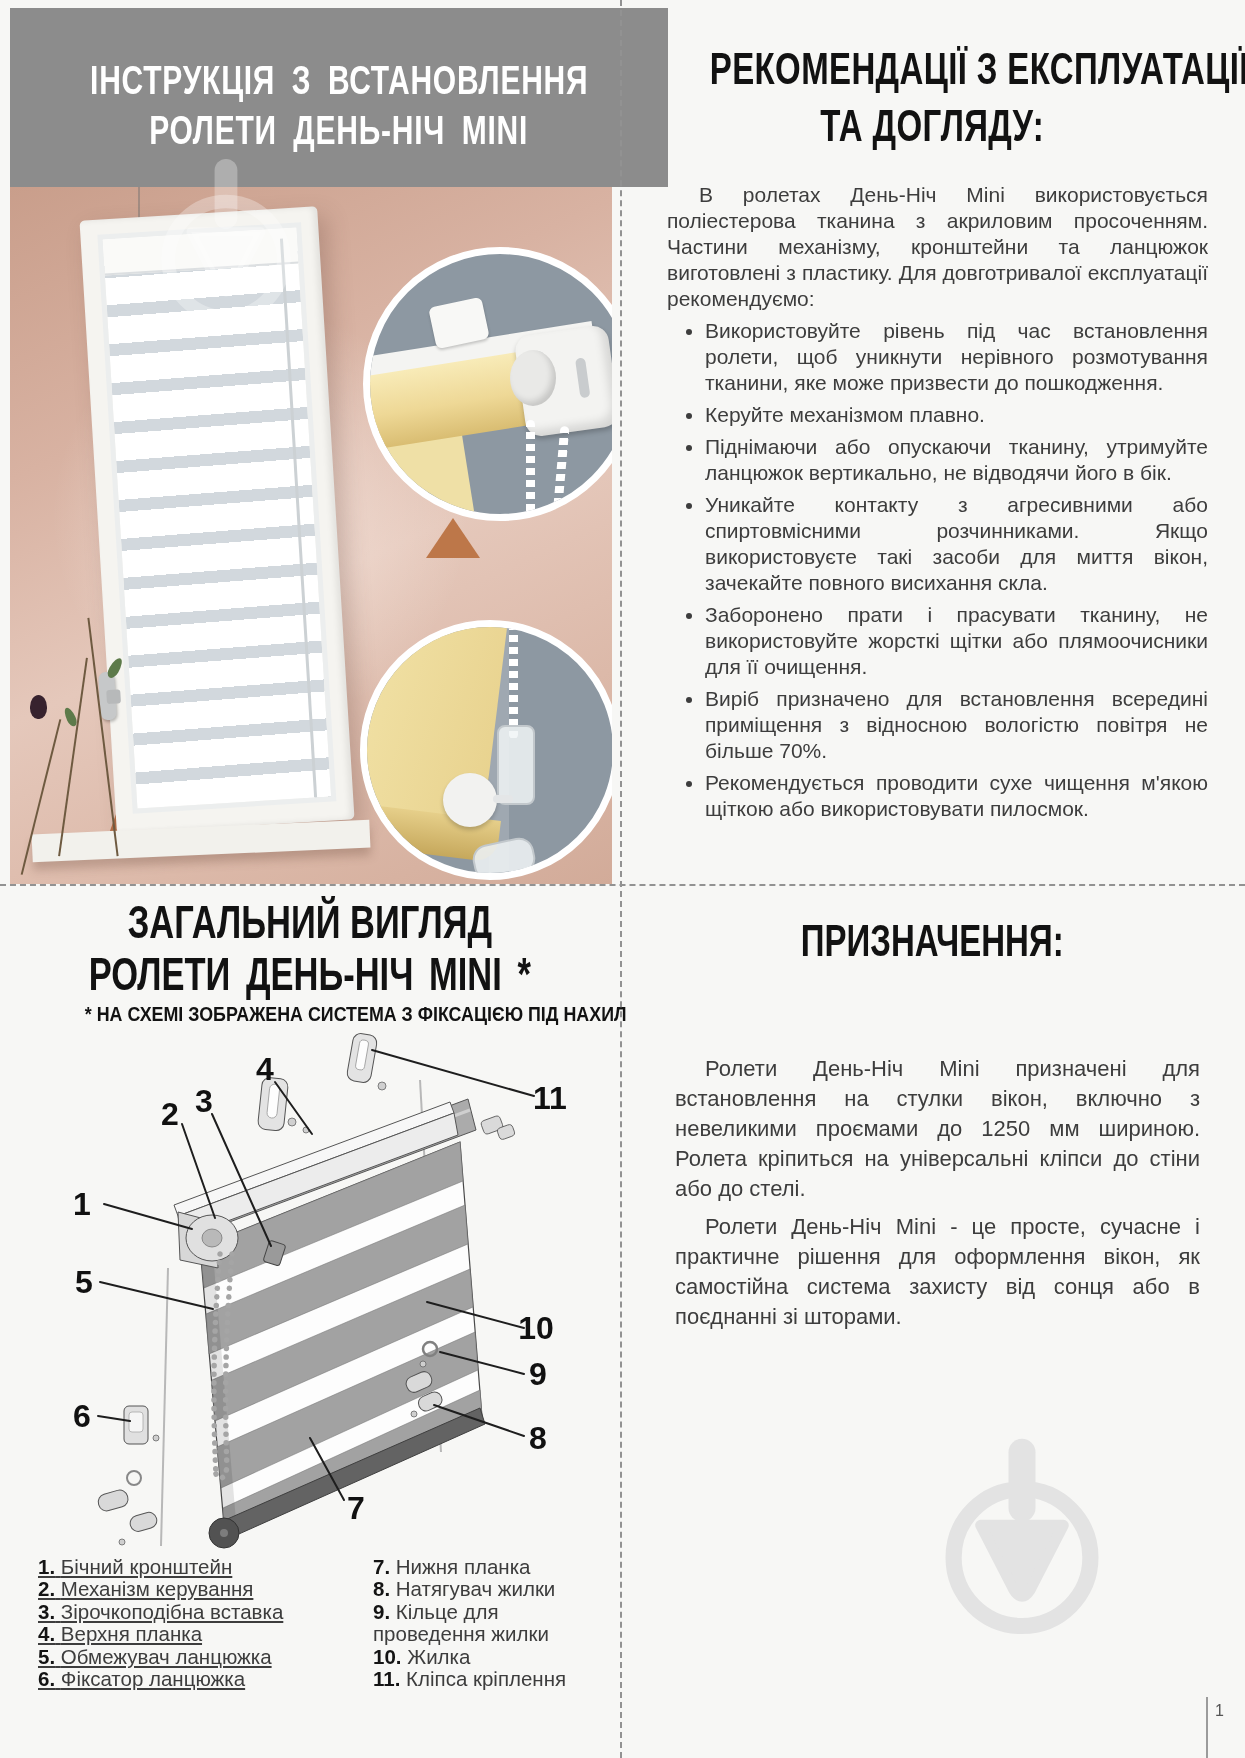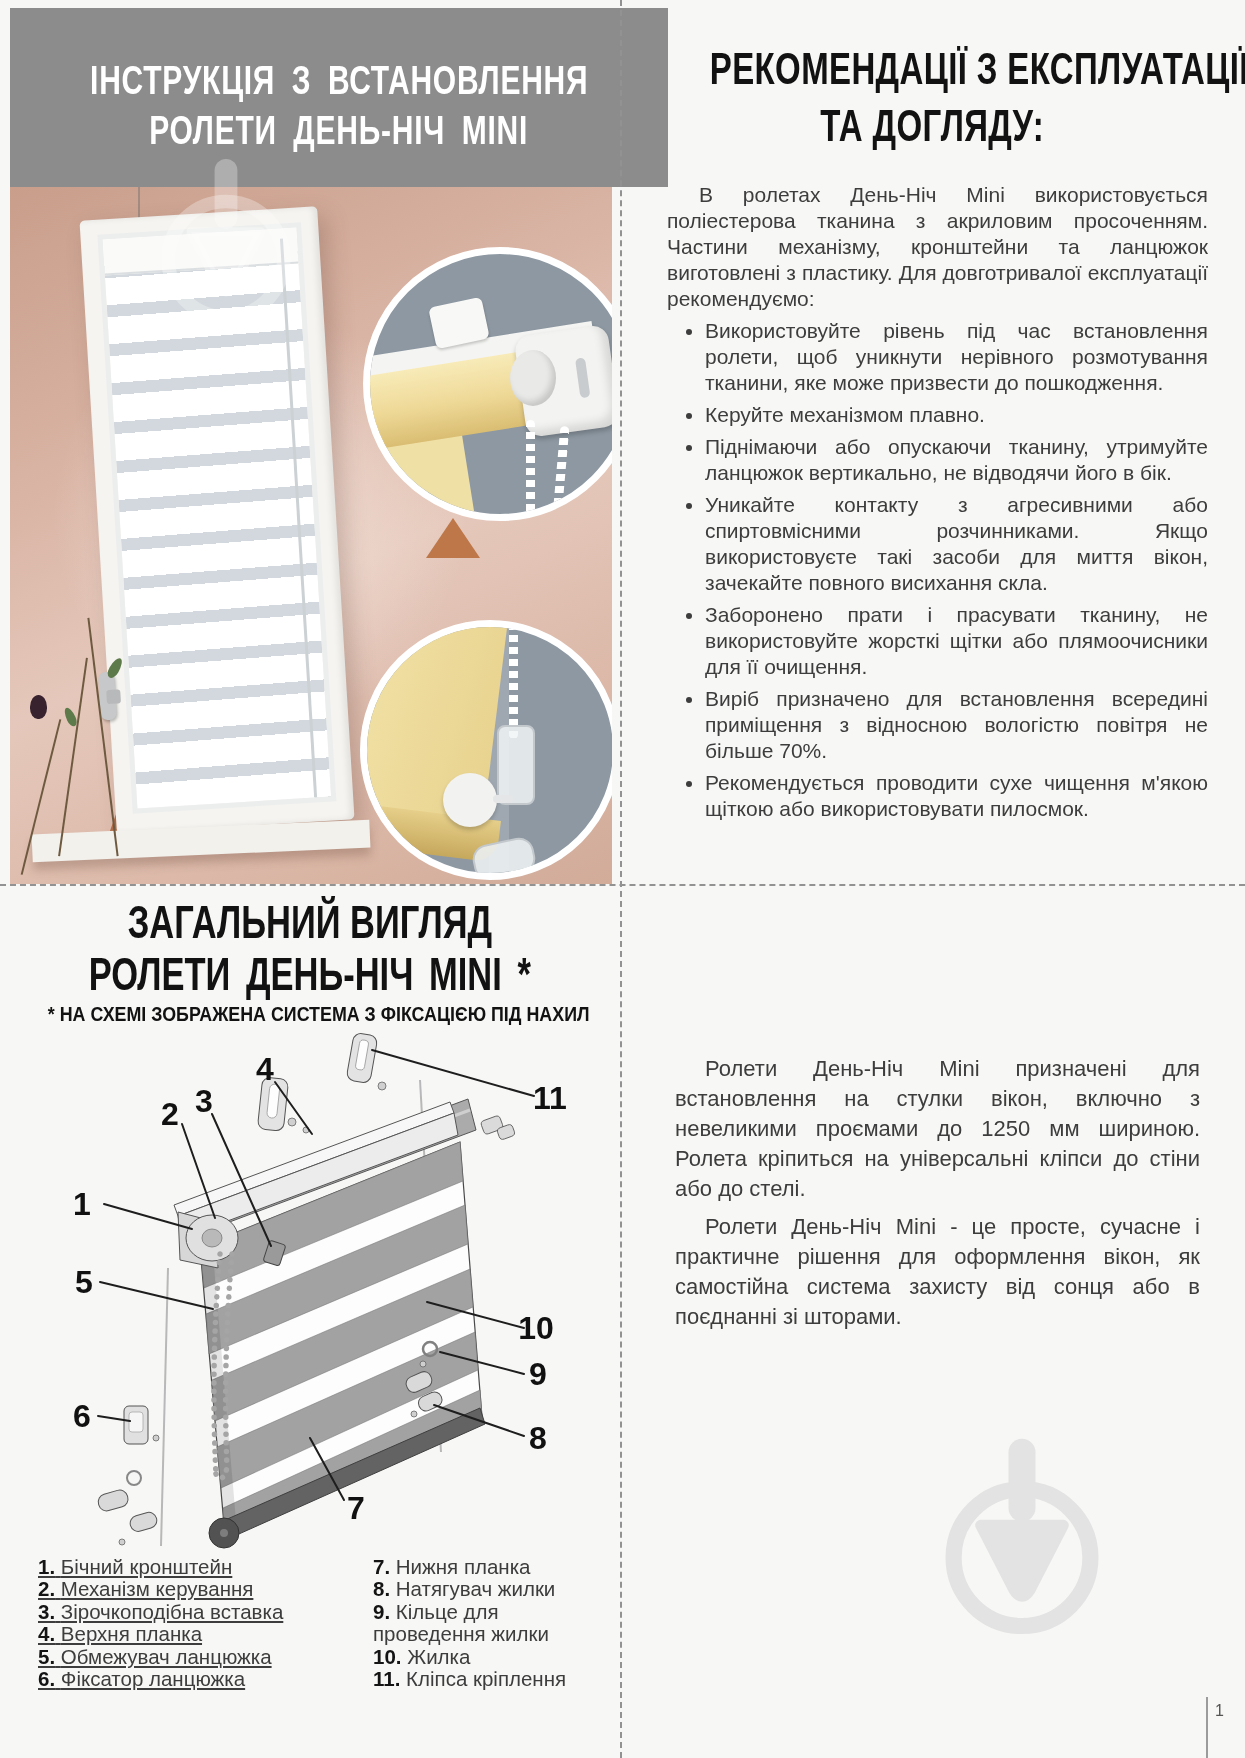--- a/index.html
+++ b/index.html
@@ -74,21 +74,21 @@
   #reco-heading .cline{font-size:44px;line-height:57px;letter-spacing:.5px;}
   .rbody{position:absolute;left:667px;width:541px;font-size:21px;line-height:26px;text-align:justify;color:#3d3d3d;}
   #reco-body{top:182px;}
   #reco-body p{margin:0 0 2px 0;text-indent:32px;}
   ul.bullets{margin:6px 0 0 0;padding-left:30px;list-style:disc;}
   ul.bullets li{margin-bottom:6px;margin-left:8px;}
   
   #overview-heading{position:absolute;left:0;top:896px;width:620px;color:#121212;font-weight:bold;}
   #overview-heading .t1{font-size:46px;line-height:53px;}
   #overview-heading .t2{font-size:46px;line-height:50px;word-spacing:8px;}
-  #overview-heading .sub{font-size:21px;line-height:26px;margin-top:2px;}
+  #overview-heading .sub{font-size:21px;line-height:26px;margin-top:2px;padding-left:37px;}
   #overview-heading .sub .cond{transform:scaleX(.85);}
   #diagram{position:absolute;left:20px;top:1022px;width:580px;height:532px;}
   #diagram text{font-family:"Liberation Sans","DejaVu Sans",sans-serif;font-weight:bold;font-size:32px;fill:#111;}
   .legend{position:absolute;top:1556px;font-size:20.5px;line-height:22.4px;color:#3d3d3d;}
   #legend-left{left:38px;width:290px;text-decoration:underline;}
   #legend-right{left:373px;width:198px;}
   .legend .num{font-weight:bold;color:#141414;}
   
   #purpose-heading{top:914px;}
   #purpose-heading .cline{font-size:44px;line-height:54px;}
@@ -319,20 +319,23 @@
     <div><span class="num">6.</span> <span>Фіксатор ланцюжка</span></div>
   </div>
   <div class="legend" id="legend-right">
     <div><span class="num">7.</span> <span>Нижня планка</span></div>
     <div><span class="num">8.</span> <span>Натягувач жилки</span></div>
     <div><span class="num">9.</span> <span>Кільце для проведення жилки</span></div>
     <div><span class="num">10.</span> <span>Жилка</span></div>
     <div><span class="num">11.</span> <span>Кліпса кріплення</span></div>
   </div>
 
+  <div class="rheading" id="purpose-heading">
+    <div class="cline"><span class="cond">ПРИЗНАЧЕННЯ:</span></div>
+  </div>
   <div class="rbody" id="purpose-body">
     <p>Ролети День-Ніч Mini призначені для встановлення на стулки вікон, включно з невеликими проємами до 1250 мм шириною. Ролета кріпиться на універсальні кліпси до стіни або до стелі.</p>
     <p>Ролети День-Ніч Mini - це просте, сучасне і практичне рішення для оформлення вікон, як самостійна система захисту від сонця або в поєднанні зі шторами.</p>
   </div>
 
   <div class="wm" id="wm-corner">
     <svg viewBox="0 0 100 120">
       <circle cx="50" cy="72" r="38" fill="none" stroke="currentColor" stroke-width="9"></circle>
       <rect x="42.5" y="6" width="15" height="46" rx="7.5" fill="currentColor"></rect>
       <path d="M27 54 L73 54 L54.5 90 Q50 97 45.5 90 Z" fill="currentColor" stroke="currentColor" stroke-width="6" stroke-linejoin="round"></path>

